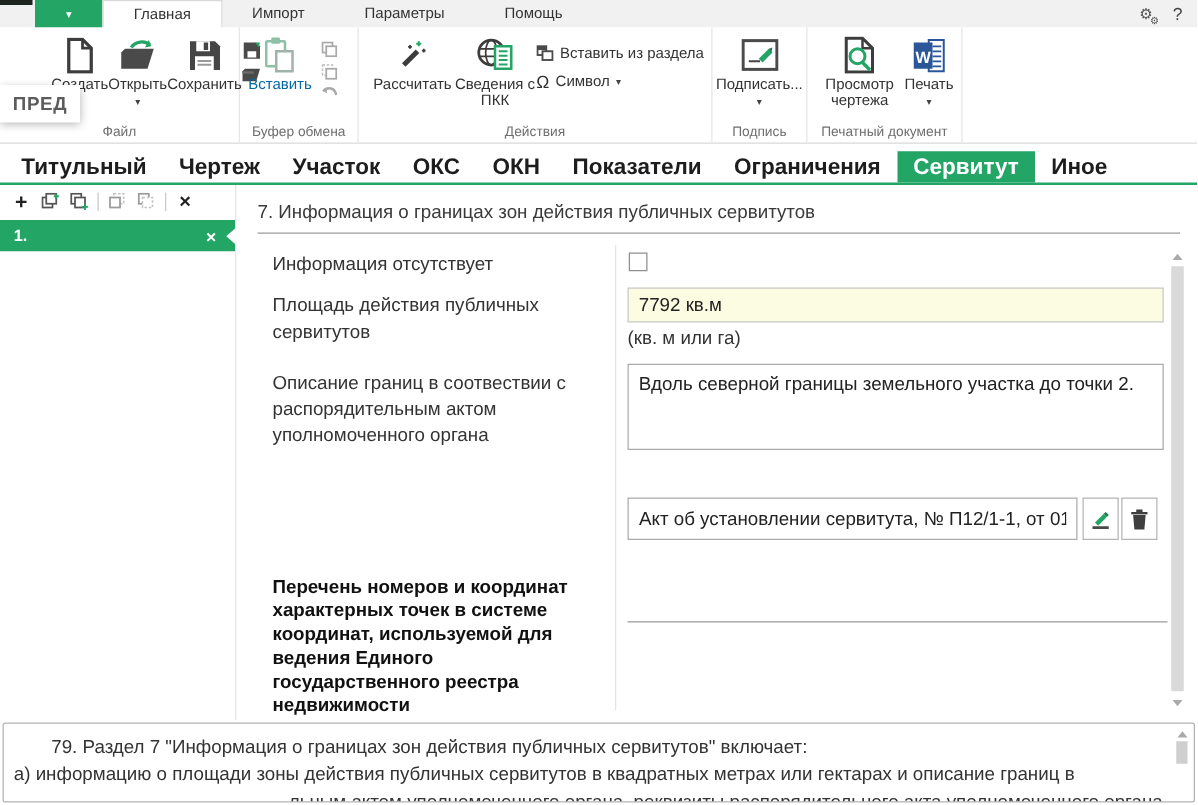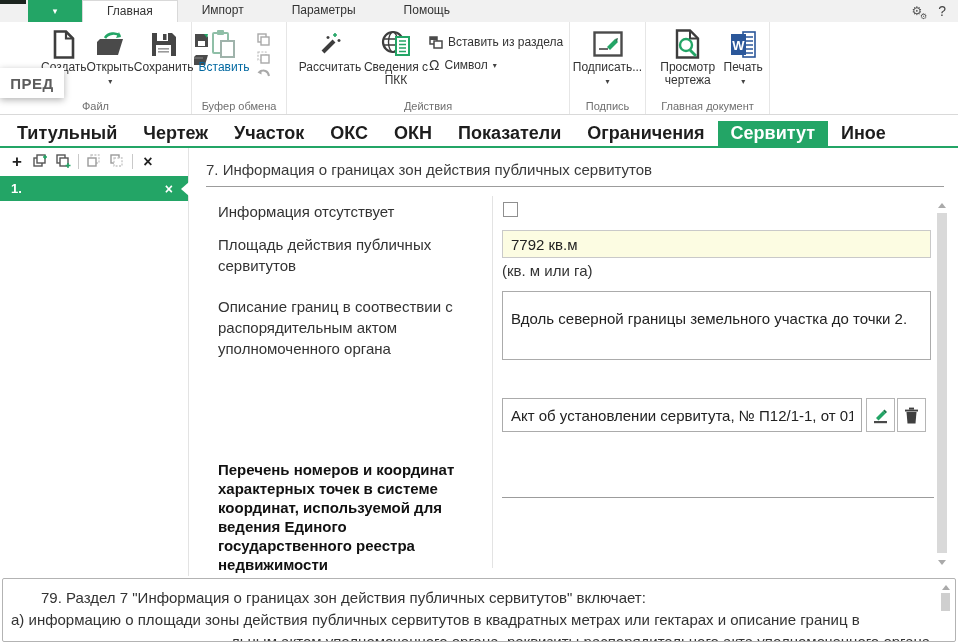--- a/index.html
+++ b/index.html
@@ -66,21 +66,21 @@
   .c-heading-line { position:absolute; left:16px; top:38px; width:738px; height:1px; background:#9c9c9c; }
   .c-colsep { position:absolute; left:302px; top:48px; height:372px; width:1px; background:#e3e3e3; }
   .lbl { position:absolute; left:28px; width:255px; font-size:15px; color:#333; line-height:21px; }
   .lbl.bold { font-weight:bold; color:#111; line-height:19px; width:262px; }
   .fld { position:absolute; left:312px; font-size:15px; color:#222; }
   .checkbox { position:absolute; left:313px; top:54px; width:15px; height:15px; border:1px solid #8f8f8f; background:#fff; appearance:none; }
   .tinput { border:1px solid #c9c9c9; background:#fff; font-family:inherit; font-size:15px; color:#222; padding:0 8px; }
   .area-input { top:82px; width:429px; height:28px; background:#fcfce2; }
   .hint { top:114px; color:#333; }
   .desc-area { top:143px; width:429px; height:69px; border:1px solid #ababab; background:#fff;
-               font-family:inherit; font-size:15px; color:#222; padding:17px 8px; resize:none; line-height:20px; }
+               font-family:inherit; font-size:15px; color:#222; padding:6px 8px; resize:none; line-height:20px; }
   .req-input { top:250px; width:360px; height:34px; border:1px solid #ababab; }
   .icon-btn { position:absolute; top:250px; width:29px; height:34px; border:1px solid #b5b5b5; background:#fff;
               display:flex; align-items:center; justify-content:center; cursor:default; }
   .edit-btn { left:676px; }
   .del-btn { left:707px; }
   .empty-line { position:absolute; left:312px; top:349px; width:432px; height:1px; background:#9c9c9c; }
 
   
   .vscroll { position:absolute; left:936px; top:200px; width:12px; height:372px; }
   .tri-up { width:0; height:0; border-left:4px solid transparent; border-right:4px solid transparent; border-bottom:5px solid #aaa; }
@@ -301,21 +301,21 @@
                 <rect x="13" y="2" width="12" height="25" fill="#fff" stroke="#2b579a" stroke-width="1.6"></rect>
                 <path d="M16 7h7M16 11h7M16 15h7M16 19h7M16 23h7" stroke="#2b579a" stroke-width="1.4"></path>
                 <rect x="1" y="4" width="15" height="21" fill="#2b579a"></rect>
                 <text x="8.5" y="20" text-anchor="middle" font-size="13" font-weight="bold" fill="#fff">W</text>
               </svg>
           </div>
           <div class="rlabel">Печать</div>
           <div class="rcaret">▾</div>
         </div>
       </div>
-      <div class="rgroup-label">Главная документ</div>
+      <div class="rgroup-label">Печатный документ</div>
     </div>
 
     <div style="flex:1;"></div>
   </div>
 
   <div class="pred-overlay">ПРЕД</div>
 
   <div class="stabs">
     <div class="stab">Титульный</div>
     <div class="stab">Чертеж</div>

